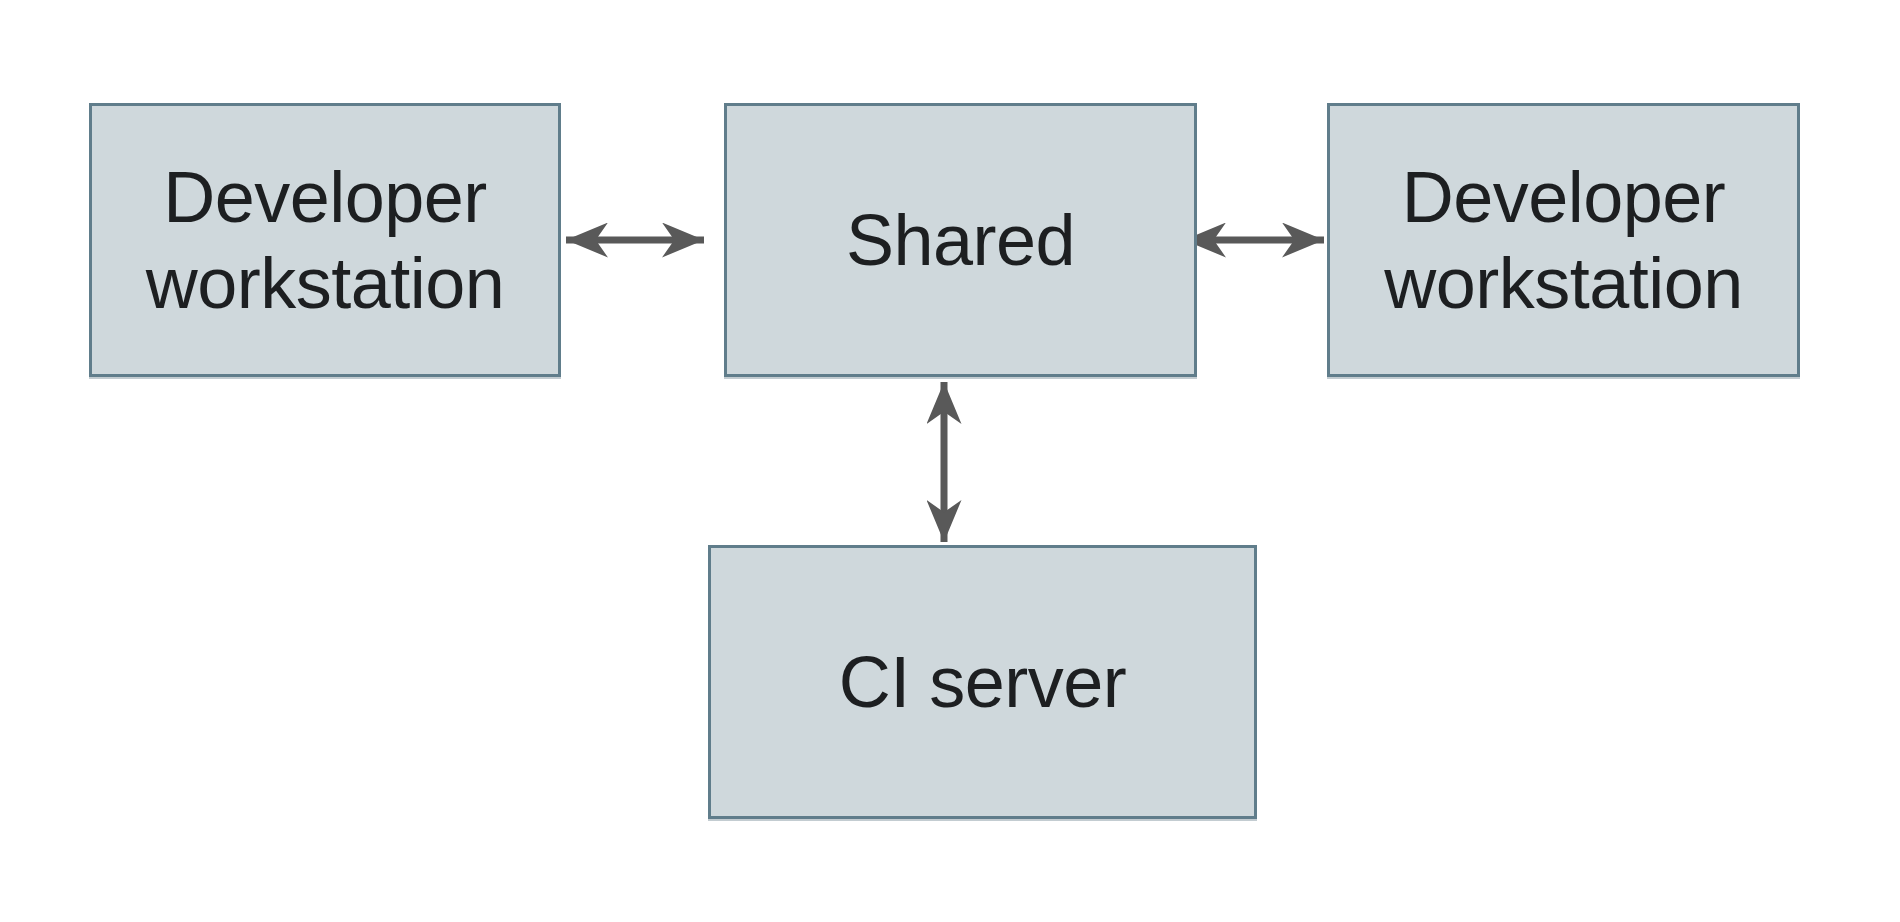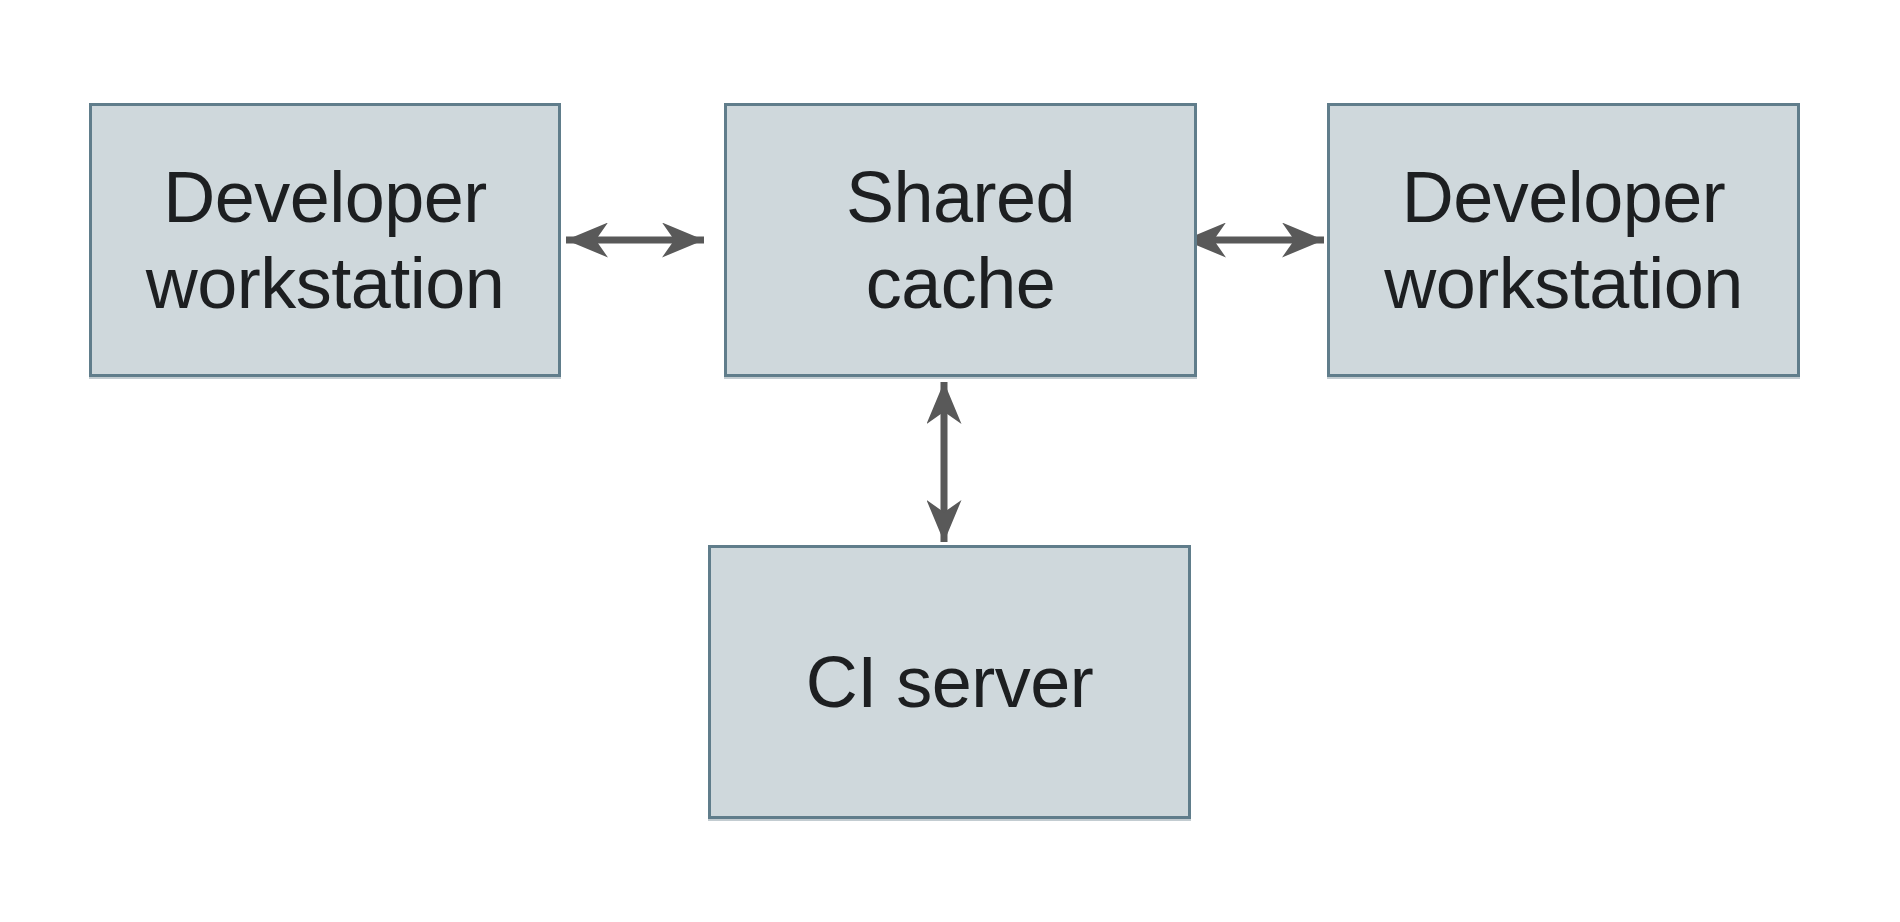--- a/index.html
+++ b/index.html
@@ -33,21 +33,21 @@
     text-align: center;
     color: var(--text);
     font-size: 72px;
     line-height: 86px;
     letter-spacing: -0.5px;
   }
   .node .line { display: block; white-space: nowrap; }
   #node-dev-left   { left:  89px; top: 103px; width: 472px; height: 274px; }
   #node-shared     { left: 724px; top: 103px; width: 473px; height: 274px; }
   #node-dev-right  { left: 1327px; top: 103px; width: 473px; height: 274px; }
-  #node-ci         { left: 708px; top: 545px; width: 483px; height: 274px; }
+  #node-ci         { left: 708px; top: 545px; width: 549px; height: 274px; }
   svg.edges {
     position: absolute;
     left: 0; top: 0;
     width: 1900px; height: 922px;
     pointer-events: none;
   }
   svg.edges line {
     stroke: var(--arrow);
     stroke-width: 7;
   }
@@ -69,21 +69,20 @@
     <line x1="944" y1="382" x2="944" y2="542" marker-start="url(#stealth)" marker-end="url(#stealth)"></line>
   </svg>
 
   <div class="node" id="node-dev-left">
     <span class="line">Developer</span>
     <span class="line">workstation</span>
   </div>
 
   <div class="node" id="node-shared">
     <span class="line">Shared</span>
-    <span class="line">cache</span>
   </div>
 
   <div class="node" id="node-dev-right">
     <span class="line">Developer</span>
     <span class="line">workstation</span>
   </div>
 
   <div class="node" id="node-ci">
     <span class="line">CI server</span>
   </div>

